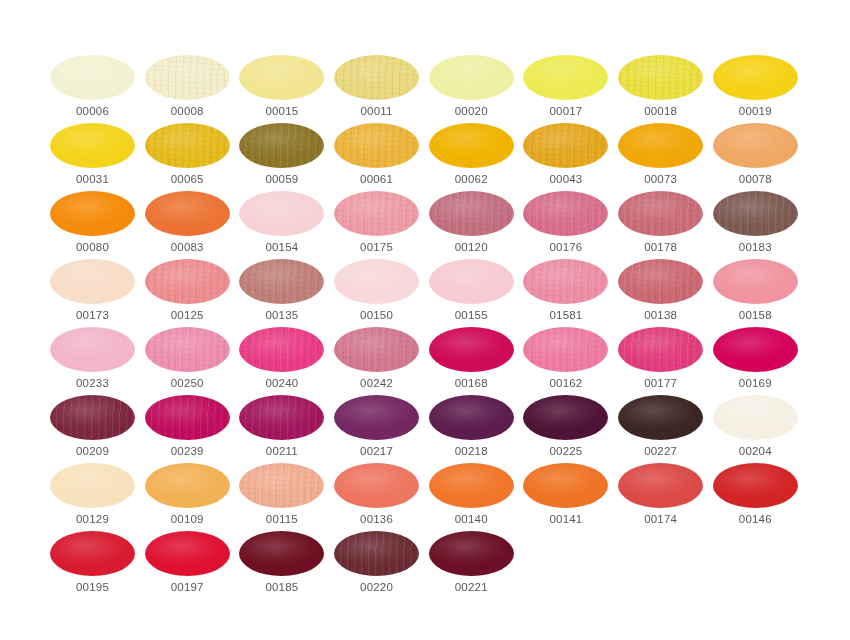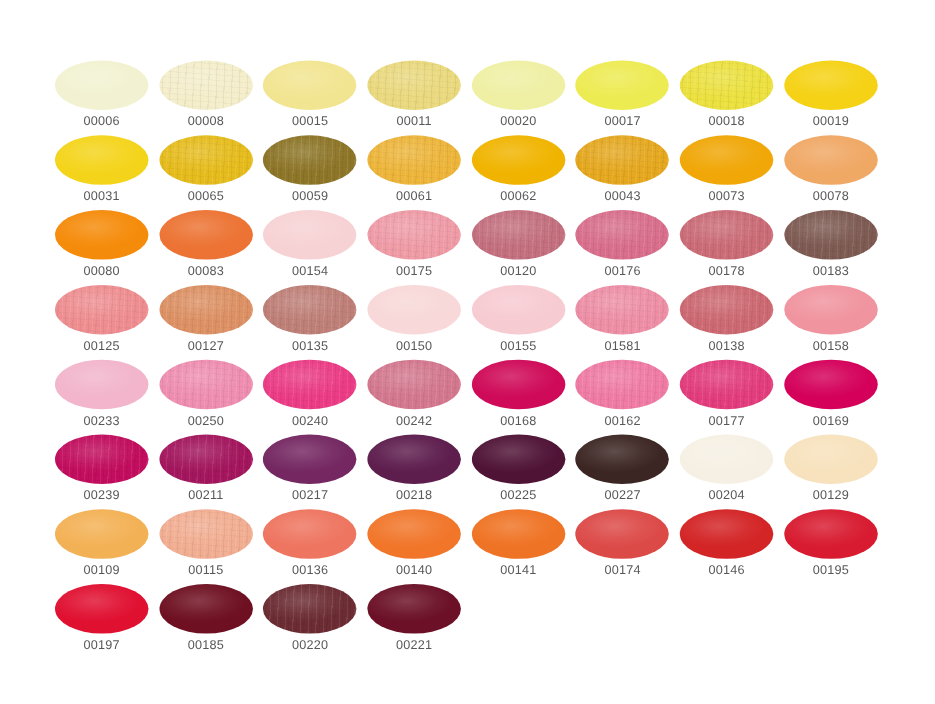--- a/index.html
+++ b/index.html
@@ -191,28 +191,28 @@
       </div>
       <div class="swatch-cell">
         <div class="swatch-oval textured" style="background-color: rgb(203, 108, 119);"></div>
         <div class="swatch-label">00178</div>
       </div>
       <div class="swatch-cell">
         <div class="swatch-oval textured" style="background-color: rgb(126, 91, 83);"></div>
         <div class="swatch-label">00183</div>
       </div>
       <div class="swatch-cell">
+        <div class="swatch-oval" style="background-color: rgb(248, 221, 200);"></div>
+        <div class="swatch-label">00173</div>
+      </div>
+      <div class="swatch-cell">
         <div class="swatch-oval textured" style="background-color: rgb(239, 142, 145);"></div>
         <div class="swatch-label">00125</div>
       </div>
       <div class="swatch-cell">
-        <div class="swatch-oval textured" style="background-color: rgb(221, 145, 100);"></div>
-        <div class="swatch-label">00127</div>
-      </div>
-      <div class="swatch-cell">
         <div class="swatch-oval textured" style="background-color: rgb(191, 128, 120);"></div>
         <div class="swatch-label">00135</div>
       </div>
       <div class="swatch-cell">
         <div class="swatch-oval" style="background-color: rgb(248, 216, 216);"></div>
         <div class="swatch-label">00150</div>
       </div>
       <div class="swatch-cell">
         <div class="swatch-oval" style="background-color: rgb(247, 203, 210);"></div>
         <div class="swatch-label">00155</div>
@@ -253,20 +253,24 @@
         <div class="swatch-oval textured" style="background-color: rgb(240, 123, 165);"></div>
         <div class="swatch-label">00162</div>
       </div>
       <div class="swatch-cell">
         <div class="swatch-oval textured" style="background-color: rgb(227, 61, 125);"></div>
         <div class="swatch-label">00177</div>
       </div>
       <div class="swatch-cell">
         <div class="swatch-oval" style="background-color: rgb(212, 0, 90);"></div>
         <div class="swatch-label">00169</div>
+      </div>
+      <div class="swatch-cell">
+        <div class="swatch-oval textured" style="background-color: rgb(126, 40, 64);"></div>
+        <div class="swatch-label">00209</div>
       </div>
       <div class="swatch-cell">
         <div class="swatch-oval textured" style="background-color: rgb(195, 13, 94);"></div>
         <div class="swatch-label">00239</div>
       </div>
       <div class="swatch-cell">
         <div class="swatch-oval textured" style="background-color: rgb(164, 22, 94);"></div>
         <div class="swatch-label">00211</div>
       </div>
       <div class="swatch-cell">

